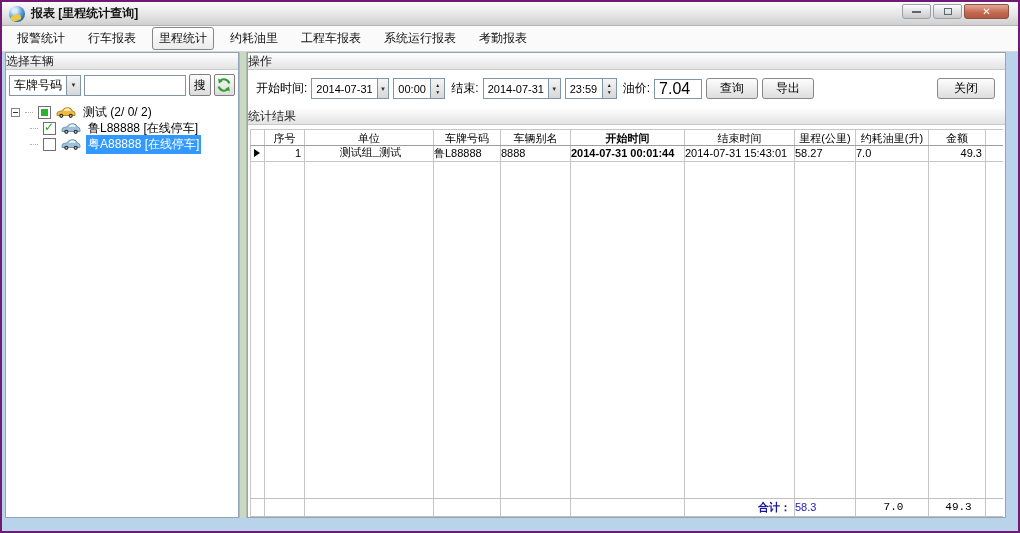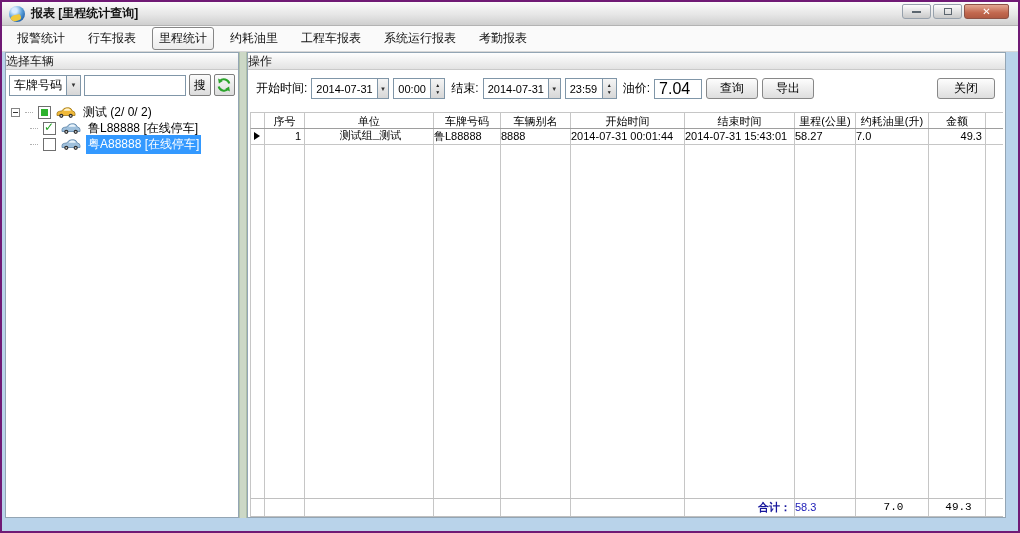--- a/index.html
+++ b/index.html
@@ -78,21 +78,21 @@
   .price-input { width: 48px; height: 20px; border: 1px solid #8096a8; padding: 0 4px; font-size: 16px; }
   .btn { height: 21px; padding: 0 13px; border: 1px solid #888; border-radius: 3px;
     background: linear-gradient(#fdfdfd, #dedede); font-size: 12px; white-space: nowrap; }
   .btn.close-btn { margin-left: auto; margin-right: 4px; padding: 0 16px; }
   
   .grid { flex: 1; display: flex; flex-direction: column; padding-top: 4px; overflow: hidden;
     font-size: 11px; }
   .grid-row { display: flex; border-left: 1px solid #c6c6c6; margin-left: 2px; margin-right: 2px; }
   .cell { border-right: 1px solid #c6c6c6; overflow: hidden; white-space: nowrap; }
   .w-sel { width: 14px; } .w0 { width: 40px; } .w1 { width: 129px; } .w2 { width: 67px; }
-  .w3 { width: 70px; } .w4 { width: 114px; } .w5 { width: 110px; } .w6 { width: 61px; }
+  .w3 { width: 70px; } .w4 { width: 114px; font-weight: bold; } .w5 { width: 110px; } .w6 { width: 61px; }
   .w7 { width: 73px; } .w8 { width: 57px; }
   .w-fill { flex: 1; border-right: none; }
   .grid-head { height: 17px; border-top: 1px solid #c6c6c6; border-bottom: 1px solid #9e9e9e; flex: 0 0 17px; }
   .grid-head .cell { text-align: center; line-height: 16px; }
   .grid-data { height: 16px; border-bottom: 1px solid #c6c6c6; flex: 0 0 16px; }
   .grid-data .cell { line-height: 15px; }
   .grid-fill { flex: 1; }
   .grid-sub { height: 7px; border-bottom: 1px solid #c0c0c0; flex: 0 0 7px; }
   .grid-foot { height: 18px; border-bottom: 1px solid #c0c0c0; flex: 0 0 18px; }
   .grid-foot .cell { line-height: 17px; }
@@ -229,20 +229,21 @@
             <span>▼</span>
           </span>
       </div>
       <span class="op-label">油价:</span>
       <input class="price-input" value="7.04" style="">
       <button class="btn">查询</button>
       <button class="btn">导出</button>
       <button class="btn close-btn">关闭</button>
     </div>
 
+    <div class="section-header">统计结果</div>
 
     <div class="grid">
 
       <div class="grid-row grid-head">
         <div class="cell w-sel"></div>
         <div class="cell w0">序号</div>
         <div class="cell w1">单位</div>
         <div class="cell w2">车牌号码</div>
         <div class="cell w3">车辆别名</div>
         <div class="cell w4">开始时间</div>

